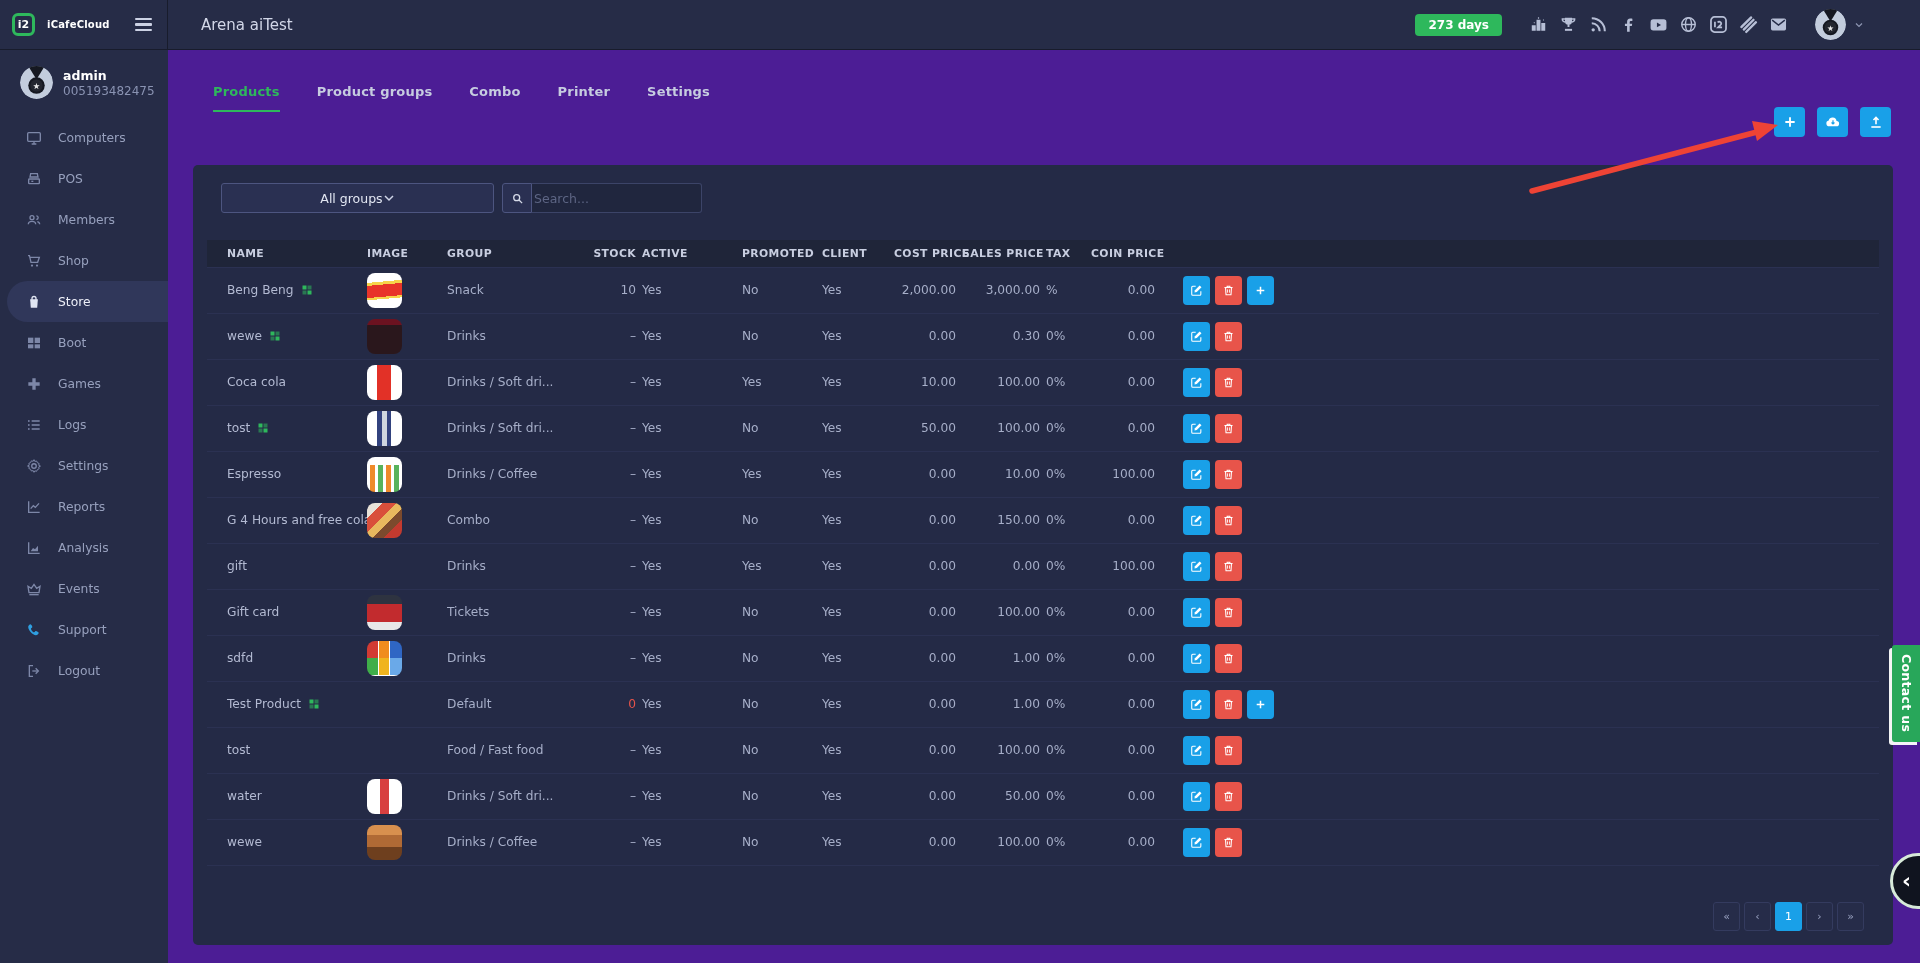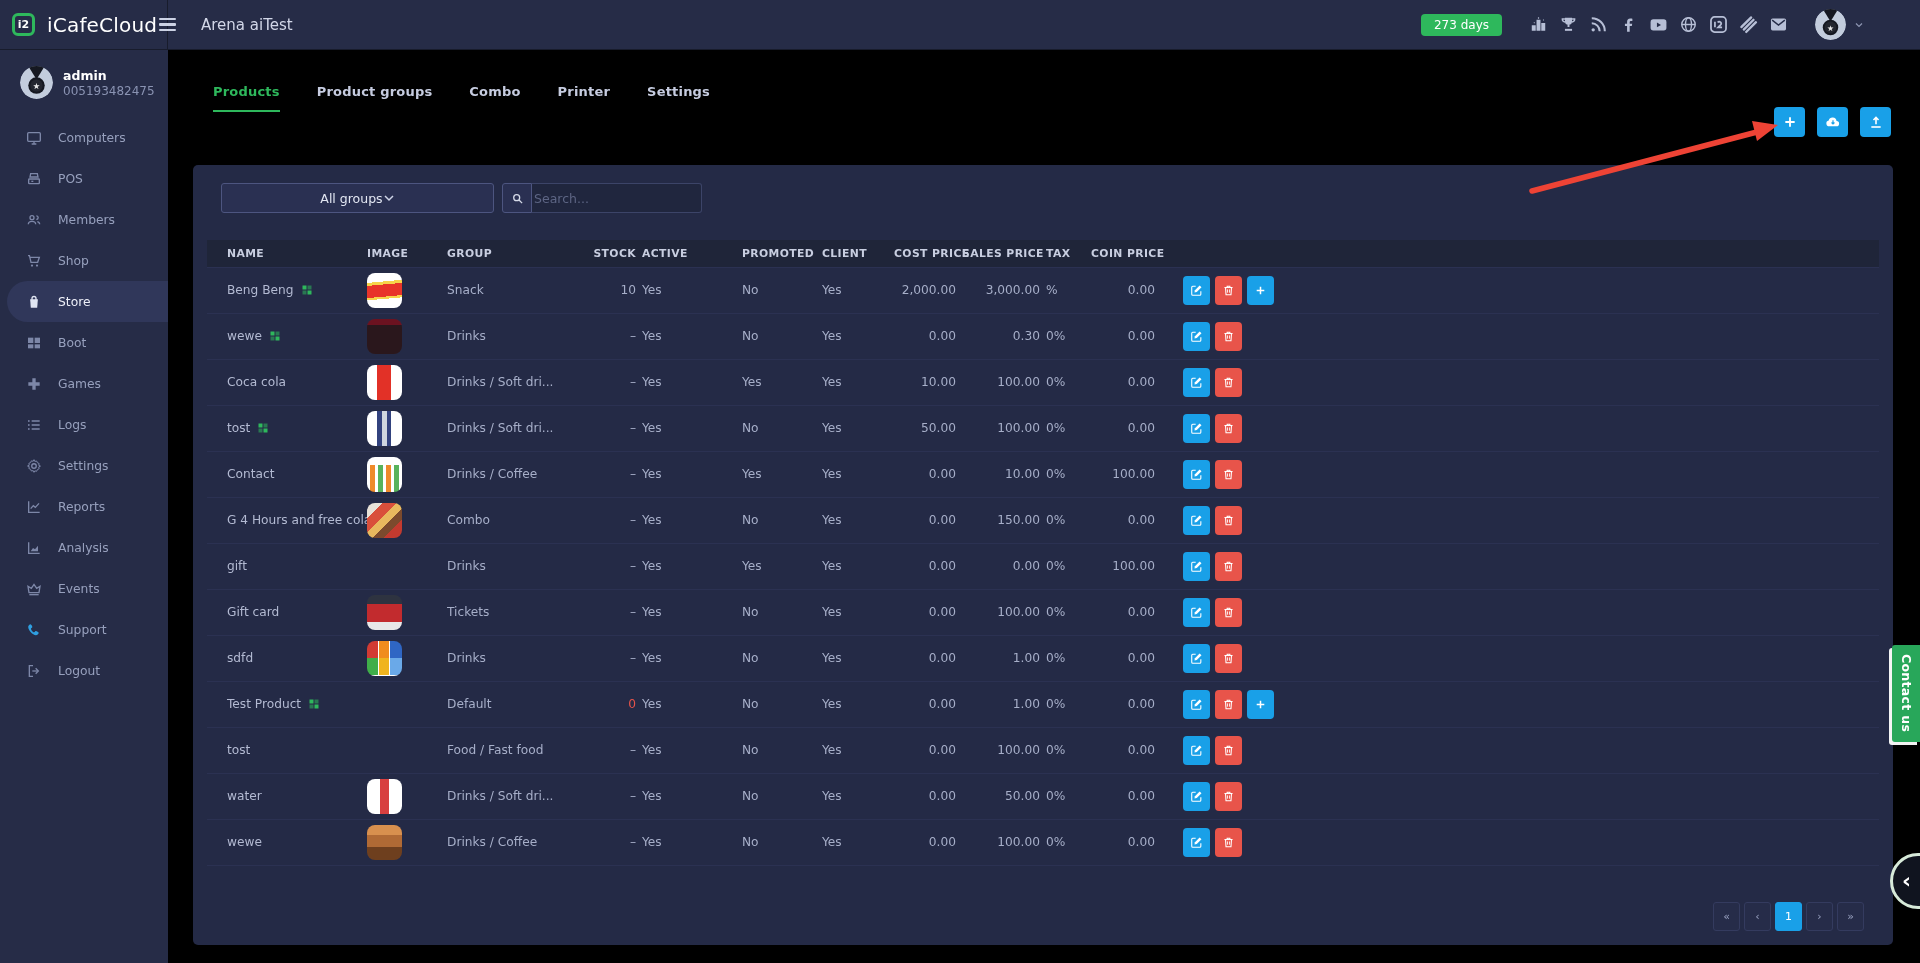--- a/index.html
+++ b/index.html
@@ -5,46 +5,46 @@
   *{margin:0;padding:0;box-sizing:border-box}
   html,body{width:1920px;height:963px}
   body{position:relative;overflow:hidden;background:#1b2034;font-family:"DejaVu Sans","Liberation Sans",sans-serif}
   .ic{display:block}
 
   
   .topbar{position:absolute;top:0;left:0;width:1920px;height:50px;background:#262c47;display:flex;align-items:center;z-index:10;border-bottom:1px solid #181c2c}
   .topbar-left{width:168px;height:100%;display:flex;align-items:center;justify-content:space-between;padding:0 13px 0 12px;border-right:1px solid #181c2c;flex:none}
   .logo{display:flex;align-items:center;gap:12px;cursor:pointer}
   .logo-mark{width:23px;height:23px;border:3px solid #2eb85c;border-radius:6px;color:#fff;font-weight:bold;font-size:11px;display:flex;align-items:center;justify-content:center}
-  .logo-text{color:#fff;font-size:20px;font-weight:normal;letter-spacing:.2px}
+  .logo-text{color:#fff;font-size:10px;font-weight:bold;letter-spacing:.2px}
   .hamburger{display:flex;flex-direction:column;gap:3.5px;cursor:pointer;padding:4px 2px}
   .hamburger i{display:block;width:17px;height:2.2px;background:#ccd2e4;border-radius:1px}
   .topbar-title{margin-left:33px;color:#d2d7e8;font-size:15px}
   .topbar-right{margin-left:auto;display:flex;align-items:center;padding-right:55px}
-  .days-badge{background:#2eb85c;color:#fff;font-size:12px;padding:4px 13px;border-radius:4px;font-weight:400}
+  .days-badge{background:#2eb85c;color:#fff;font-size:12px;padding:4px 13px;border-radius:4px;font-weight:700}
   .icon-row{display:flex;align-items:center;gap:11px;margin-left:27px}
   .top-icon{width:19px;height:19px;color:#b7bfd6;cursor:pointer}
   .top-icon .ic{width:100%;height:100%}
   .avatar{width:31px;height:31px;border-radius:50%;overflow:hidden;margin-left:27px;cursor:pointer;flex:none}
   .caret{color:#8d96b2;margin-left:7px;width:12px;height:12px;cursor:pointer}
 
   
   .sidebar{position:absolute;top:50px;left:0;width:168px;bottom:0;background:#262c47;z-index:5}
   .user{display:flex;align-items:center;gap:10px;padding:16px 10px 14px 20px;margin-bottom:4px}
   .user-avatar{width:33px;height:33px;border-radius:50%;overflow:hidden;flex:none}
   .user-name{color:#fff;font-size:12.5px;font-weight:bold;line-height:1.4}
   .user-id{color:#8a93b2;font-size:12px}
   .nav-item{height:41px;display:flex;align-items:center;gap:16px;padding-left:26px;color:#97a0bd;font-size:12.3px;cursor:pointer}
   .nav-item .ic{width:16px;height:16px;color:#7d87a8;flex:none}
   .nav-item.active{background:#30375a;border-radius:24px 0 0 24px;margin-left:7px;padding-left:19px;color:#edeff8}
   .nav-item.active .ic{color:#e0e5f2}
   .nav-item.support .ic{color:#2f9fe0}
 
   
-  .main{position:absolute;left:168px;top:50px;right:0;bottom:0;background:#000000;overflow:hidden}
+  .main{position:absolute;left:168px;top:50px;right:0;bottom:0;background:#4c1d95;overflow:hidden}
   .tabs{position:absolute;top:34px;left:45px;display:flex;gap:37px}
   .tab{font-size:13px;font-weight:bold;color:#c6cce0;padding-bottom:11px;cursor:pointer;letter-spacing:.2px}
   .tab.active{color:#2eb85c;border-bottom:2px solid #2eb85c}
   .toolbar{position:absolute;top:57px;right:29px;display:flex;gap:12px}
   .tool-btn{width:31px;height:30px;border-radius:4px;background:#19a0e8;border:none;color:#fff;display:flex;align-items:center;justify-content:center;cursor:pointer}
   .tool-btn .ic{width:16px;height:16px}
 
   .card{position:absolute;left:25px;right:27px;top:115px;bottom:18px;background:#242a46;border-radius:5px;padding:0 14px}
   .filter-row{display:flex;align-items:center;padding-top:18px;margin-left:14px}
   .select{width:273px;height:30px;background:#2a3052;border:1px solid #4d5580;border-radius:3px;display:flex;align-items:center;justify-content:center;padding:0 12px;color:#e2e6f2;font-size:12.5px;cursor:pointer}
@@ -518,21 +518,21 @@
               </button><button class="action-btn btn-delete">
                 <svg class="ic" viewBox="0 0 24 24">
                   <path d="M4.5 6.5h15" stroke="currentColor" stroke-width="2"></path>
                   <path d="M9.5 6V4.2h5V6" fill="none" stroke="currentColor" stroke-width="2"></path>
                   <path d="M6.5 6.5l.9 13.3h9.2l.9-13.3" fill="none" stroke="currentColor" stroke-width="2"></path>
                   <path d="M10.2 10v6M13.8 10v6" stroke="currentColor" stroke-width="1.6"></path>
                 </svg>
               </button></td>
           </tr>
           <tr>
-            <td class="al-left name-cell"><span class="product-name">Contact</span></td>
+            <td class="al-left name-cell"><span class="product-name">Espresso</span></td>
             <td class="al-left">
               <div class="thumb img-bottles"></div>
             </td>
             <td class="al-left">Drinks / Coffee</td>
             <td class="al-right">–</td>
             <td class="al-center">Yes</td>
             <td class="al-center">Yes</td>
             <td class="al-center">Yes</td>
             <td class="al-right">0.00</td>
             <td class="al-right">10.00</td>

